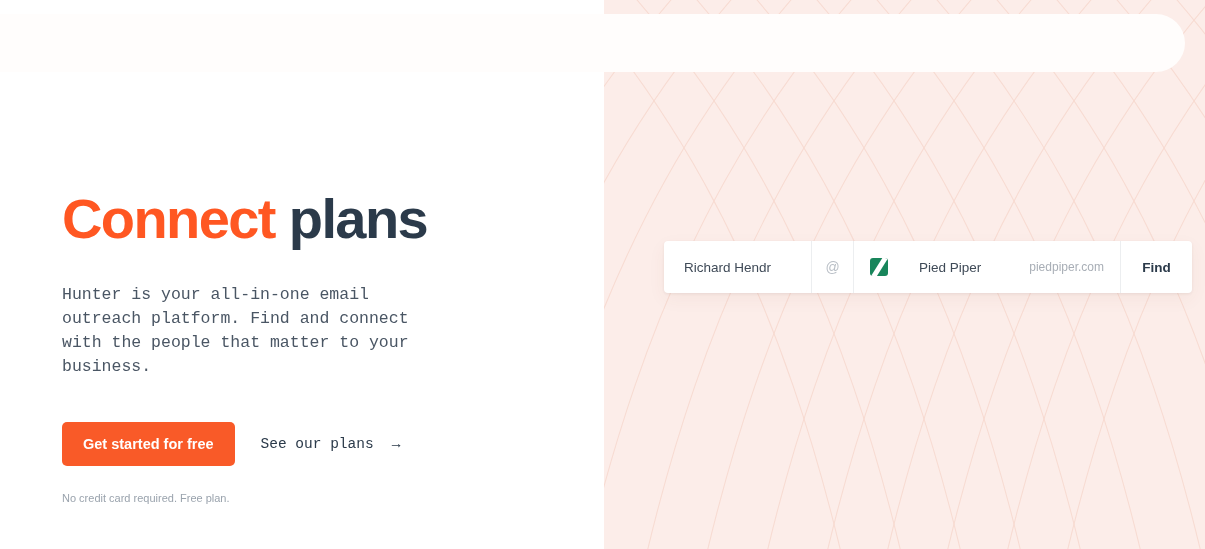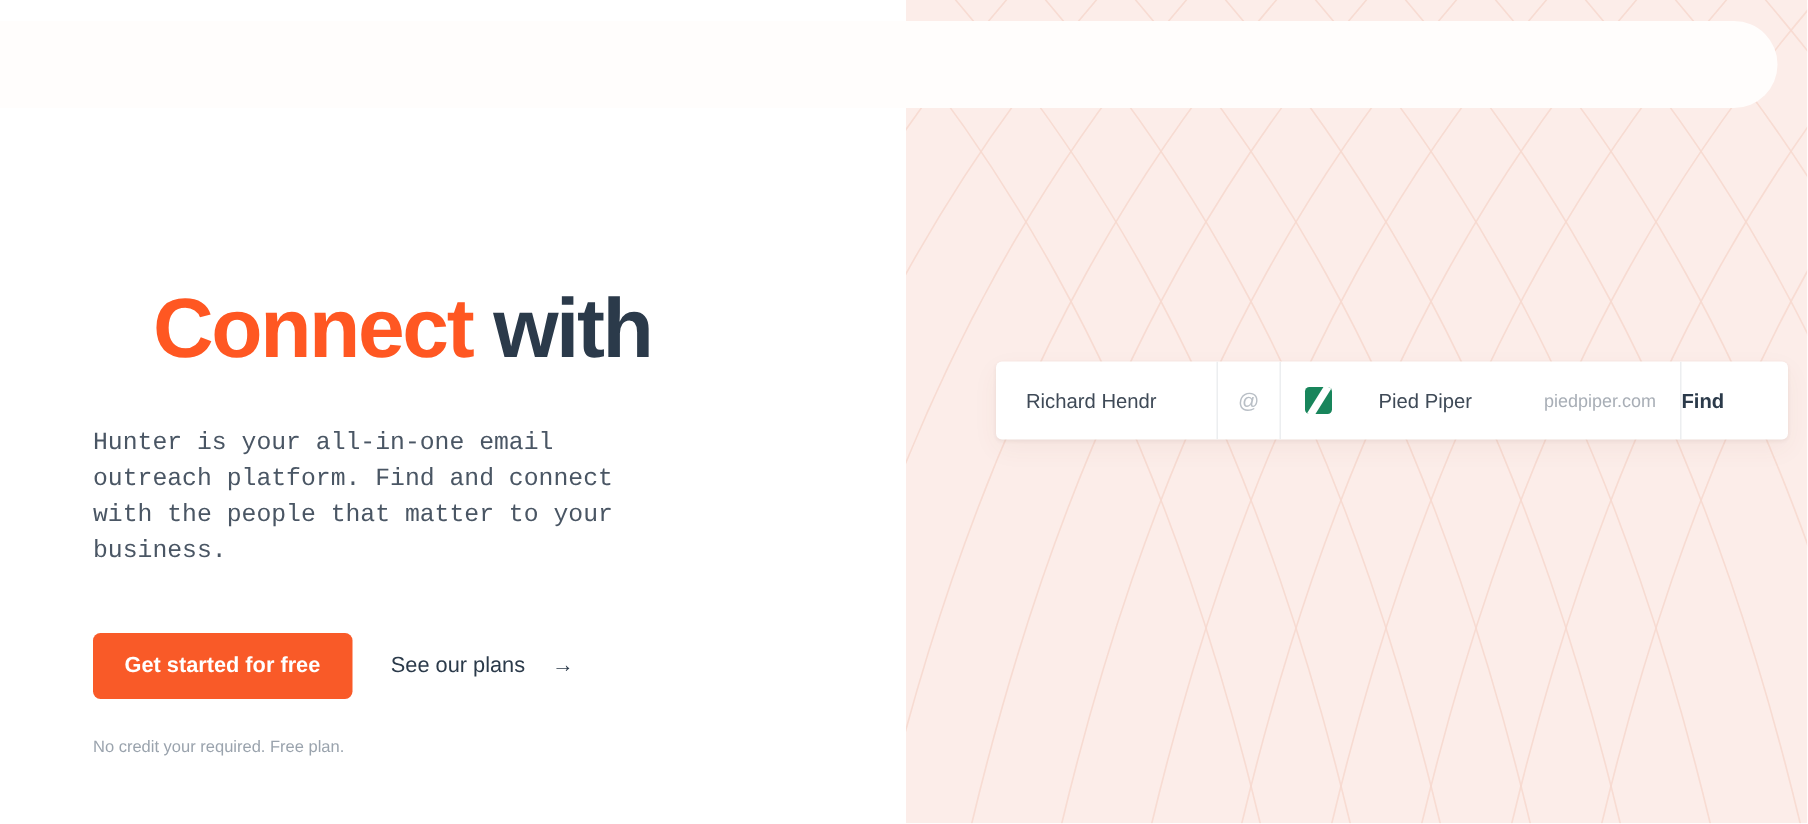--- a/index.html
+++ b/index.html
@@ -120,21 +120,21 @@
     width: 520px;
     z-index: 2;
   }
   .headline {
     font-size: 56px;
     line-height: 1.02;
     font-weight: 700;
     color: #2B3A4A;
     letter-spacing: -1.6px;
   }
-  .headline .accent { color: #FF5722; margin-left: 40px; }
+  .headline .accent { color: #FF5722; }
   .subtext {
     margin-top: 36px;
     font-size: 16.5px;
     line-height: 24px;
     color: #4a5664;
     max-width: 385px;
     font-family: Liberation Mono, monospace;
   }
   .cta-row {
     margin-top: 43px;
@@ -157,21 +157,21 @@
   }
   .btn-secondary {
     font-size: 14.5px;
     color: #2B3A4A;
     cursor: pointer;
     white-space: nowrap;
     display: flex;
     gap: 18px;
     background: none;
     border: none;
-    font-family: Liberation Sans, sans-serif;
+    font-family: Liberation Mono, monospace;
     padding: 0;
   }
   .microcopy {
     margin-top: 26px;
     font-size: 11px;
     color: #9aa3ad;
   }
 
   
   .search-widget {
@@ -241,21 +241,21 @@
   }
   .sw-domain {
     margin-left: auto;
     font-size: 12px;
     color: #a8aeb6;
   }
   .sw-find {
     flex: 0 0 72px;
     display: flex;
     align-items: center;
-    justify-content: flex-start;
+    justify-content: center;
     font-size: 13.5px;
     font-weight: 700;
     color: #2B3A4A;
     border-left: 1px solid #eceef0;
     cursor: pointer;
   }
 </style>
 </head>
 <body>
 
@@ -341,31 +341,31 @@
     </svg>
     <span class="create-account">Create an account</span>
     <span class="login-link">
       <span>Log in</span>
       <span>→</span>
     </span>
   </div>
 
   <div class="content">
     <h1 class="headline">
-      <span class="accent">Connect</span><span> with</span><br>
+      <span class="accent">Connect</span><span> plans</span><br>
     </h1>
     <p class="subtext">Hunter is your all-in-one email outreach platform. Find and connect with the people that matter to your business.</p>
     <div class="cta-row">
       <button class="btn-primary">Get started for free</button>
       <button class="btn-secondary">
         <span>See our plans</span>
         <span>→</span>
       </button>
     </div>
-    <p class="microcopy">No credit your required. Free plan.</p>
+    <p class="microcopy">No credit card required. Free plan.</p>
   </div>
 
   <div class="search-widget">
     <div class="sw-name">
       <span>Richard Hendr</span>
     </div>
     <div class="sw-at">
       <span>@</span>
     </div>
     <div class="sw-company">

